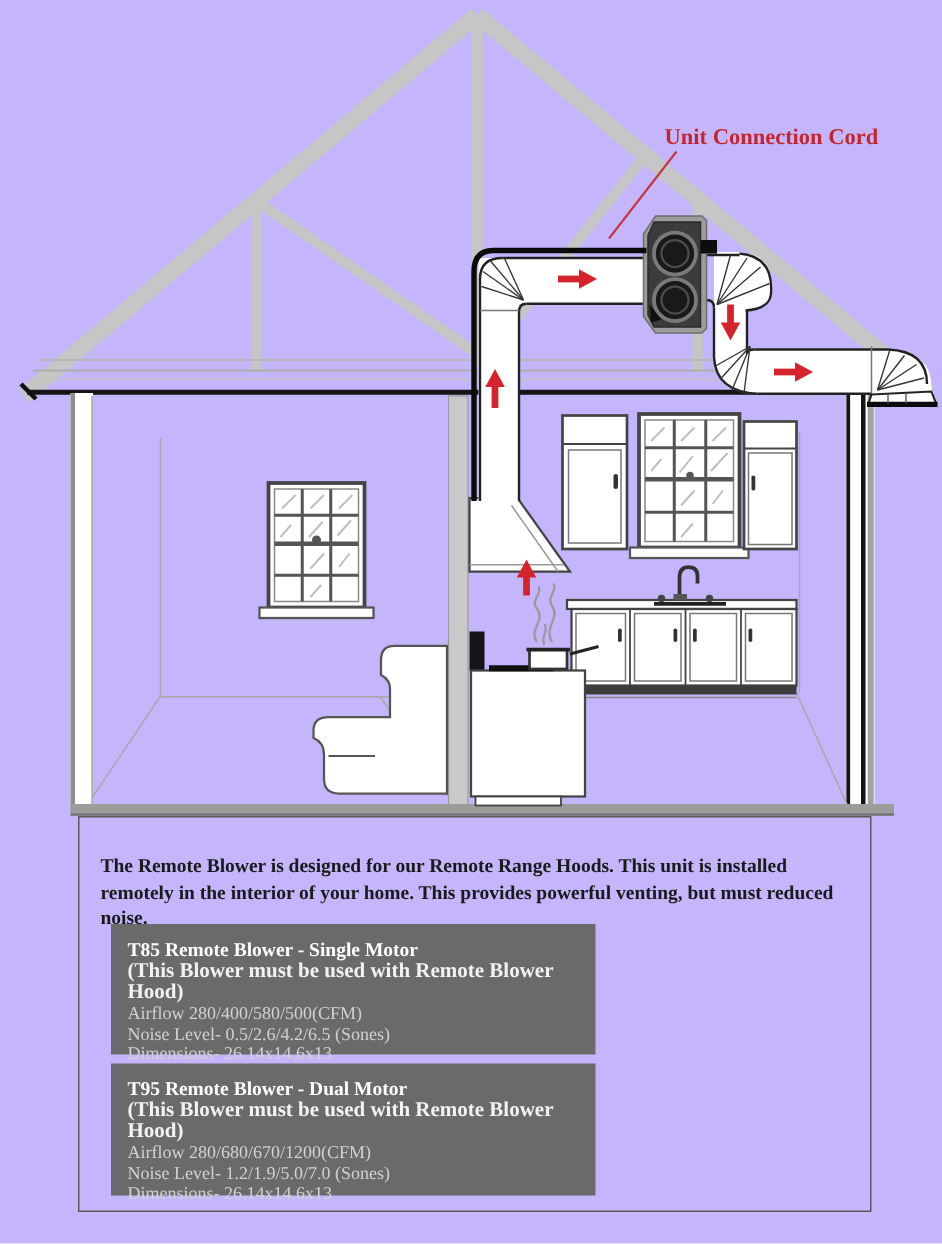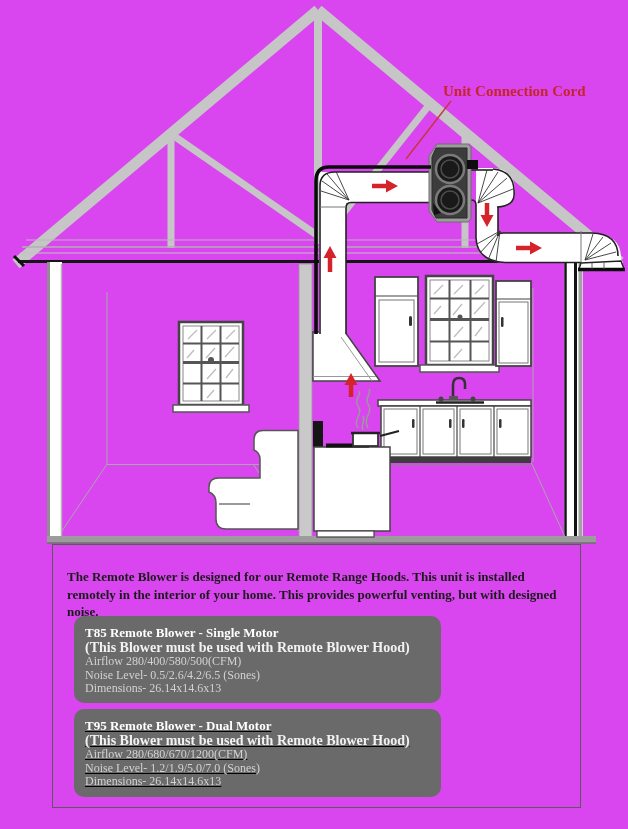--- a/index.html
+++ b/index.html
@@ -1,27 +1,27 @@
 <!DOCTYPE html>
 <html><head>
 <meta charset="utf-8">
 <style>
   html,body{margin:0;padding:0;background:#fff;}
-  .page{position:relative;width:628px;height:829px;background:#d946ef;overflow:hidden;
+  .page{position:relative;width:628px;height:829px;background:#c4b5fd;overflow:hidden;
         font-family:"Liberation Serif",serif;}
   .diagram-svg{position:absolute;left:0;top:0;}
   .callout-text{font-family:"Liberation Serif",serif;font-weight:bold;font-size:15px;}
   .info-border{position:absolute;left:52px;top:544px;width:527px;height:262px;
                border:1.5px solid #5a5a5a;background:transparent;}
   .intro{position:absolute;left:67px;top:555px;width:500px;
          font-weight:bold;font-size:13px;line-height:17.5px;color:#1a1a1a;}
-  .spec-box{position:absolute;left:74px;width:367px;box-sizing:border-box;
-            padding:9px 8px 0 11px;border-radius:10px;}
+  .spec-box{position:absolute;left:74px;width:323px;box-sizing:border-box;
+            padding:9px 8px 0 11px;}
   .spec-box.first{top:616px;height:87px;}
-  .spec-box.second{top:709px;height:88px;text-decoration:underline;}
+  .spec-box.second{top:709px;height:88px;}
   .spec-title{color:#ffffff;font-weight:bold;font-size:13px;line-height:16px;}
   .spec-req{color:#f2f2f2;font-weight:bold;font-size:14px;line-height:14px;}
   .spec-line{color:#d2d2d2;font-size:12px;line-height:13.5px;}
 </style>
 </head>
 <body>
 
 <div class="page">
 
 <svg class="diagram-svg" width="628" height="545" viewBox="0 0 628 545">
@@ -308,21 +308,21 @@
       <polygon points="351,373 357.5,385 344.5,385" stroke="none"></polygon>
     </g>
   </g>
 
   <line x1="451" y1="101" x2="406" y2="159" stroke="#c5353c" stroke-width="1.4"></line>
   <text x="443" y="96" class="callout-text" fill="#c4262e">Unit Connection Cord</text>
 </svg>
 
 <div class="info-border"></div>
 
-<p class="intro">The Remote Blower is designed for our Remote Range Hoods.  This unit is installed remotely in the interior of your home.  This provides powerful venting, but with designed noise.</p>
+<p class="intro">The Remote Blower is designed for our Remote Range Hoods.  This unit is installed remotely in the interior of your home.  This provides powerful venting, but must reduced noise.</p>
 
 <div class="spec-box first" style="background:#6a6a6a">
   <div class="spec-title">T85 Remote Blower - Single Motor</div>
   <div class="spec-req">(This Blower must be used with Remote Blower Hood)</div>
   <div class="spec-line">Airflow 280/400/580/500(CFM)</div>
   <div class="spec-line">Noise Level- 0.5/2.6/4.2/6.5 (Sones)</div>
   <div class="spec-line">Dimensions- 26.14x14.6x13</div>
 </div>
 
 <div class="spec-box second" style="background:#6a6a6a">

